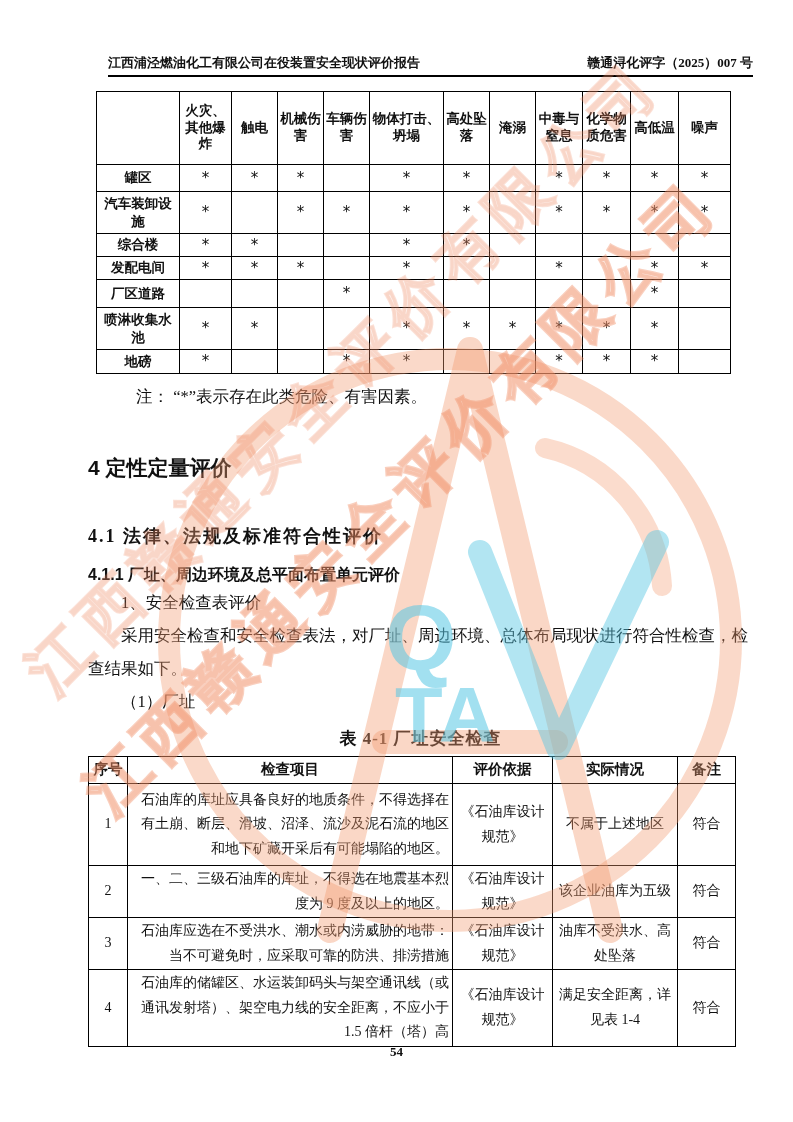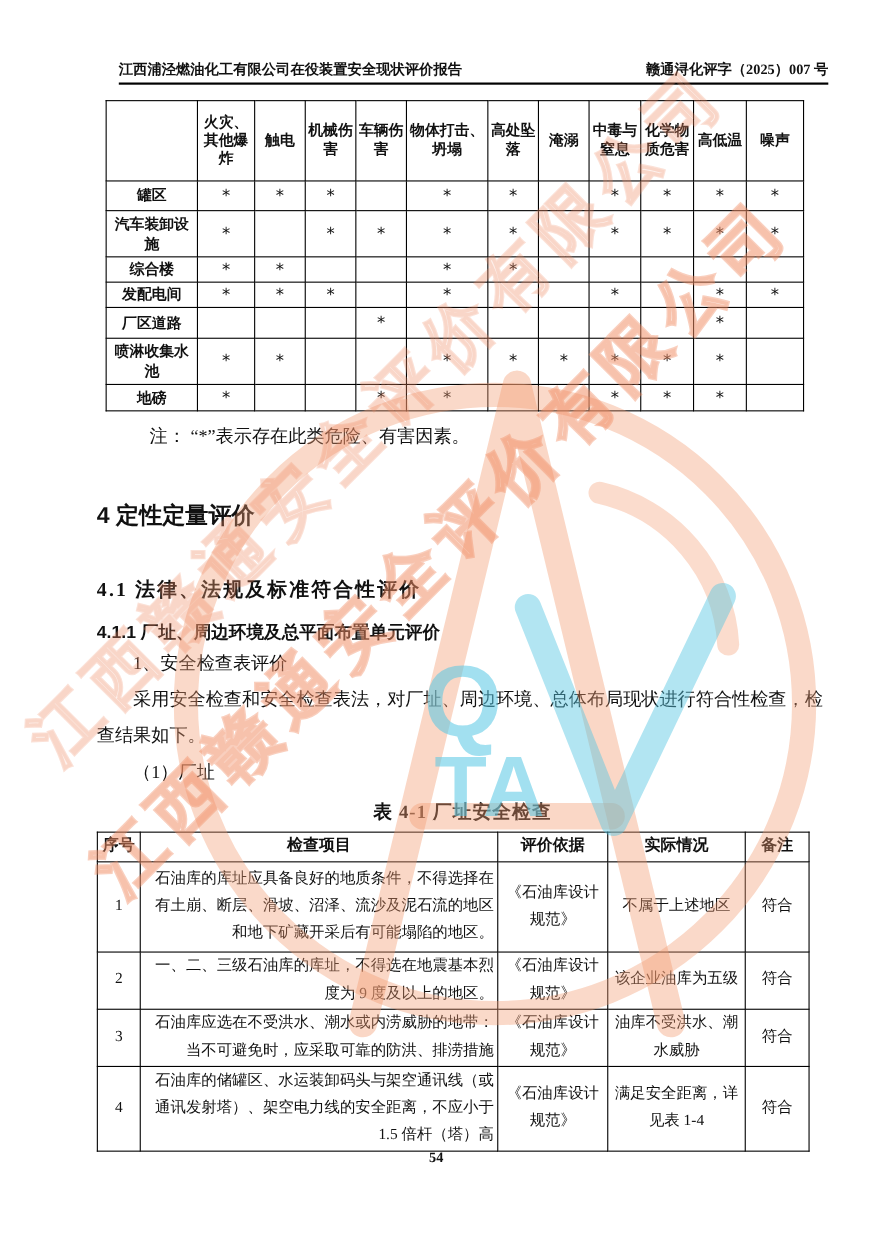--- a/index.html
+++ b/index.html
@@ -261,21 +261,21 @@
             <td class="no">2</td>
             <td class="item">一、二、三级石油库的库址，不得选在地震基本烈度为 9 度及以上的地区。</td>
             <td class="basis">《石油库设计规范》</td>
             <td class="actual">该企业油库为五级</td>
             <td class="remark">符合</td>
           </tr>
           <tr class="r2">
             <td class="no">3</td>
             <td class="item">石油库应选在不受洪水、潮水或内涝威胁的地带：当不可避免时，应采取可靠的防洪、排涝措施</td>
             <td class="basis">《石油库设计规范》</td>
-            <td class="actual">油库不受洪水、潮水威胁</td>
+            <td class="actual">油库不受洪水、高处坠落</td>
             <td class="remark">符合</td>
           </tr>
           <tr class="r3">
             <td class="no">4</td>
             <td class="item">石油库的储罐区、水运装卸码头与架空通讯线（或通讯发射塔）、架空电力线的安全距离，不应小于 1.5 倍杆（塔）高</td>
             <td class="basis">《石油库设计规范》</td>
             <td class="actual">满足安全距离，详见表 1-4</td>
             <td class="remark">符合</td>
           </tr>
         </tbody>

